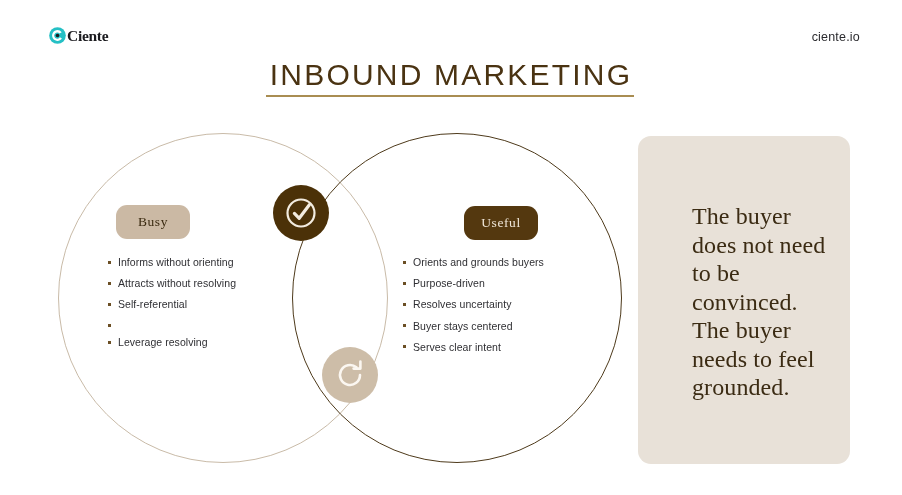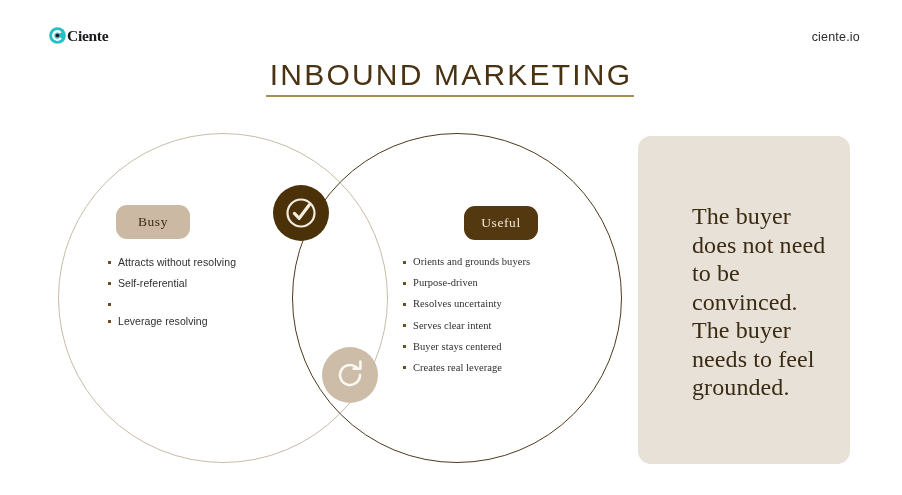--- a/index.html
+++ b/index.html
@@ -177,21 +177,21 @@
   .badge svg { display: block; }
 
   
   .list {
     position: absolute;
     font-size: 10.5px;
     color: #2f2f33;
     line-height: 12px;
   }
   .list-left { left: 108px; top: 256px; width: 210px; }
-  .list-right { left: 403px; top: 256px; width: 200px; font-family: Liberation Serif, serif; }
+  .list-right { left: 403px; top: 256px; width: 200px; }
   .list-item {
     display: flex;
     align-items: flex-start;
     gap: 7px;
     margin-bottom: 9.2px;
   }
   .bullet {
     width: 3px;
     height: 3px;
     background: #6b4f24;
@@ -265,20 +265,24 @@
     <div class="badge badge-cycle">
       <svg width="36" height="36" viewBox="0 0 36 36">
         <path d="M28 18a10 10 0 1 1-3.6-7.7" fill="none" stroke="#fbf7f1" stroke-width="2.6" stroke-linecap="round"></path>
         <path d="M28.4 4.6 L28.4 11.6 L21.6 11.6" fill="none" stroke="#fbf7f1" stroke-width="2.6" stroke-linecap="round" stroke-linejoin="round"></path>
       </svg>
     </div>
 
     <div class="list list-left">
       <div class="list-item">
         <span class="bullet"></span>
+        <span class="list-text">Informs without orienting</span>
+      </div>
+      <div class="list-item">
+        <span class="bullet"></span>
         <span class="list-text">Attracts without resolving</span>
       </div>
       <div class="list-item">
         <span class="bullet"></span>
         <span class="list-text">Self-referential</span>
       </div>
       <div class="list-item">
         <span class="bullet"></span>
       </div>
       <div class="list-item">
@@ -295,29 +299,25 @@
       <div class="list-item">
         <span class="bullet"></span>
         <span class="list-text">Purpose-driven</span>
       </div>
       <div class="list-item">
         <span class="bullet"></span>
         <span class="list-text">Resolves uncertainty</span>
       </div>
       <div class="list-item">
         <span class="bullet"></span>
+        <span class="list-text">Buyer stays centered</span>
+      </div>
+      <div class="list-item">
+        <span class="bullet"></span>
         <span class="list-text">Serves clear intent</span>
-      </div>
-      <div class="list-item">
-        <span class="bullet"></span>
-        <span class="list-text">Buyer stays centered</span>
-      </div>
-      <div class="list-item">
-        <span class="bullet"></span>
-        <span class="list-text">Creates real leverage</span>
       </div>
     </div>
   </div>
 
   <div class="quote-panel">
     <div class="quote-text">The buyer does not need to be convinced. The buyer needs to feel grounded.</div>
   </div>
 
 </div>
 

